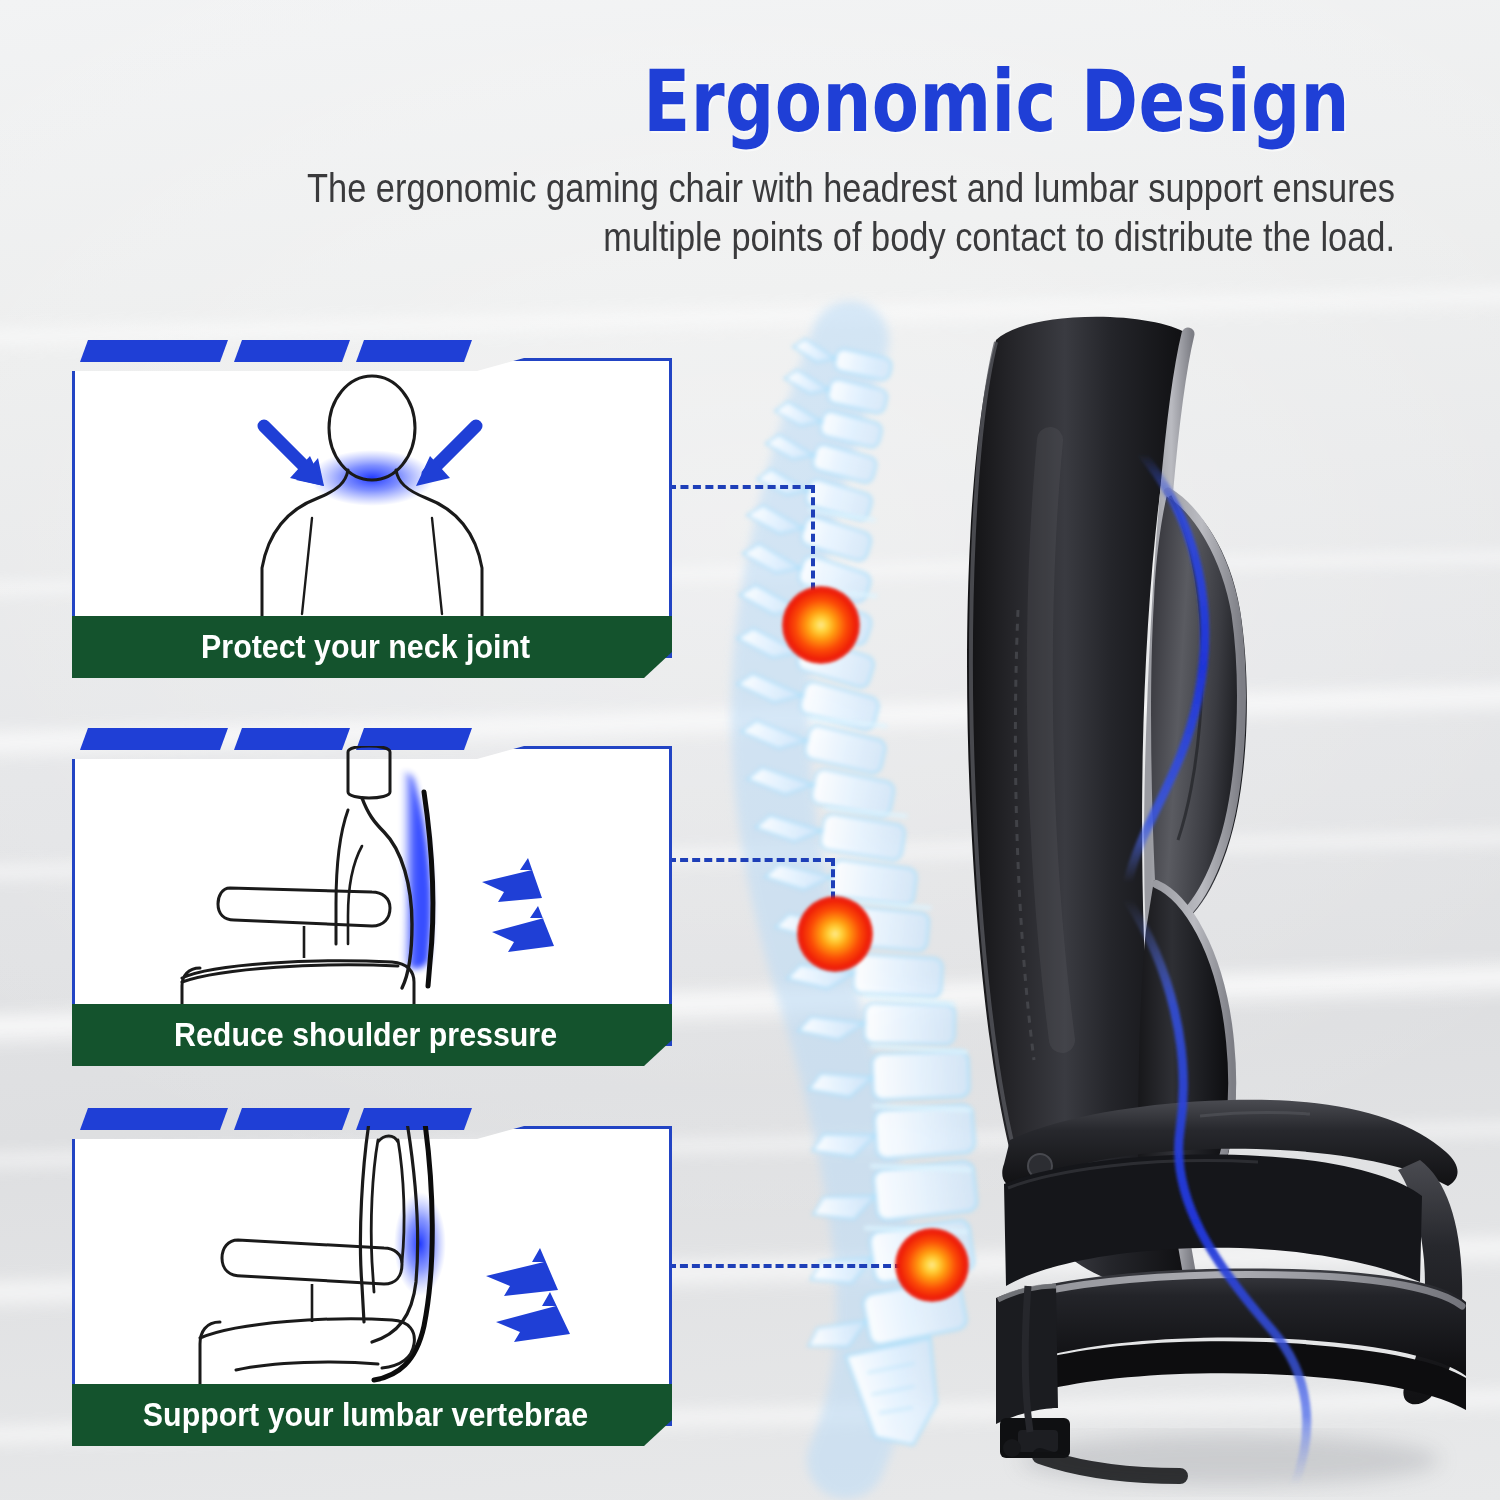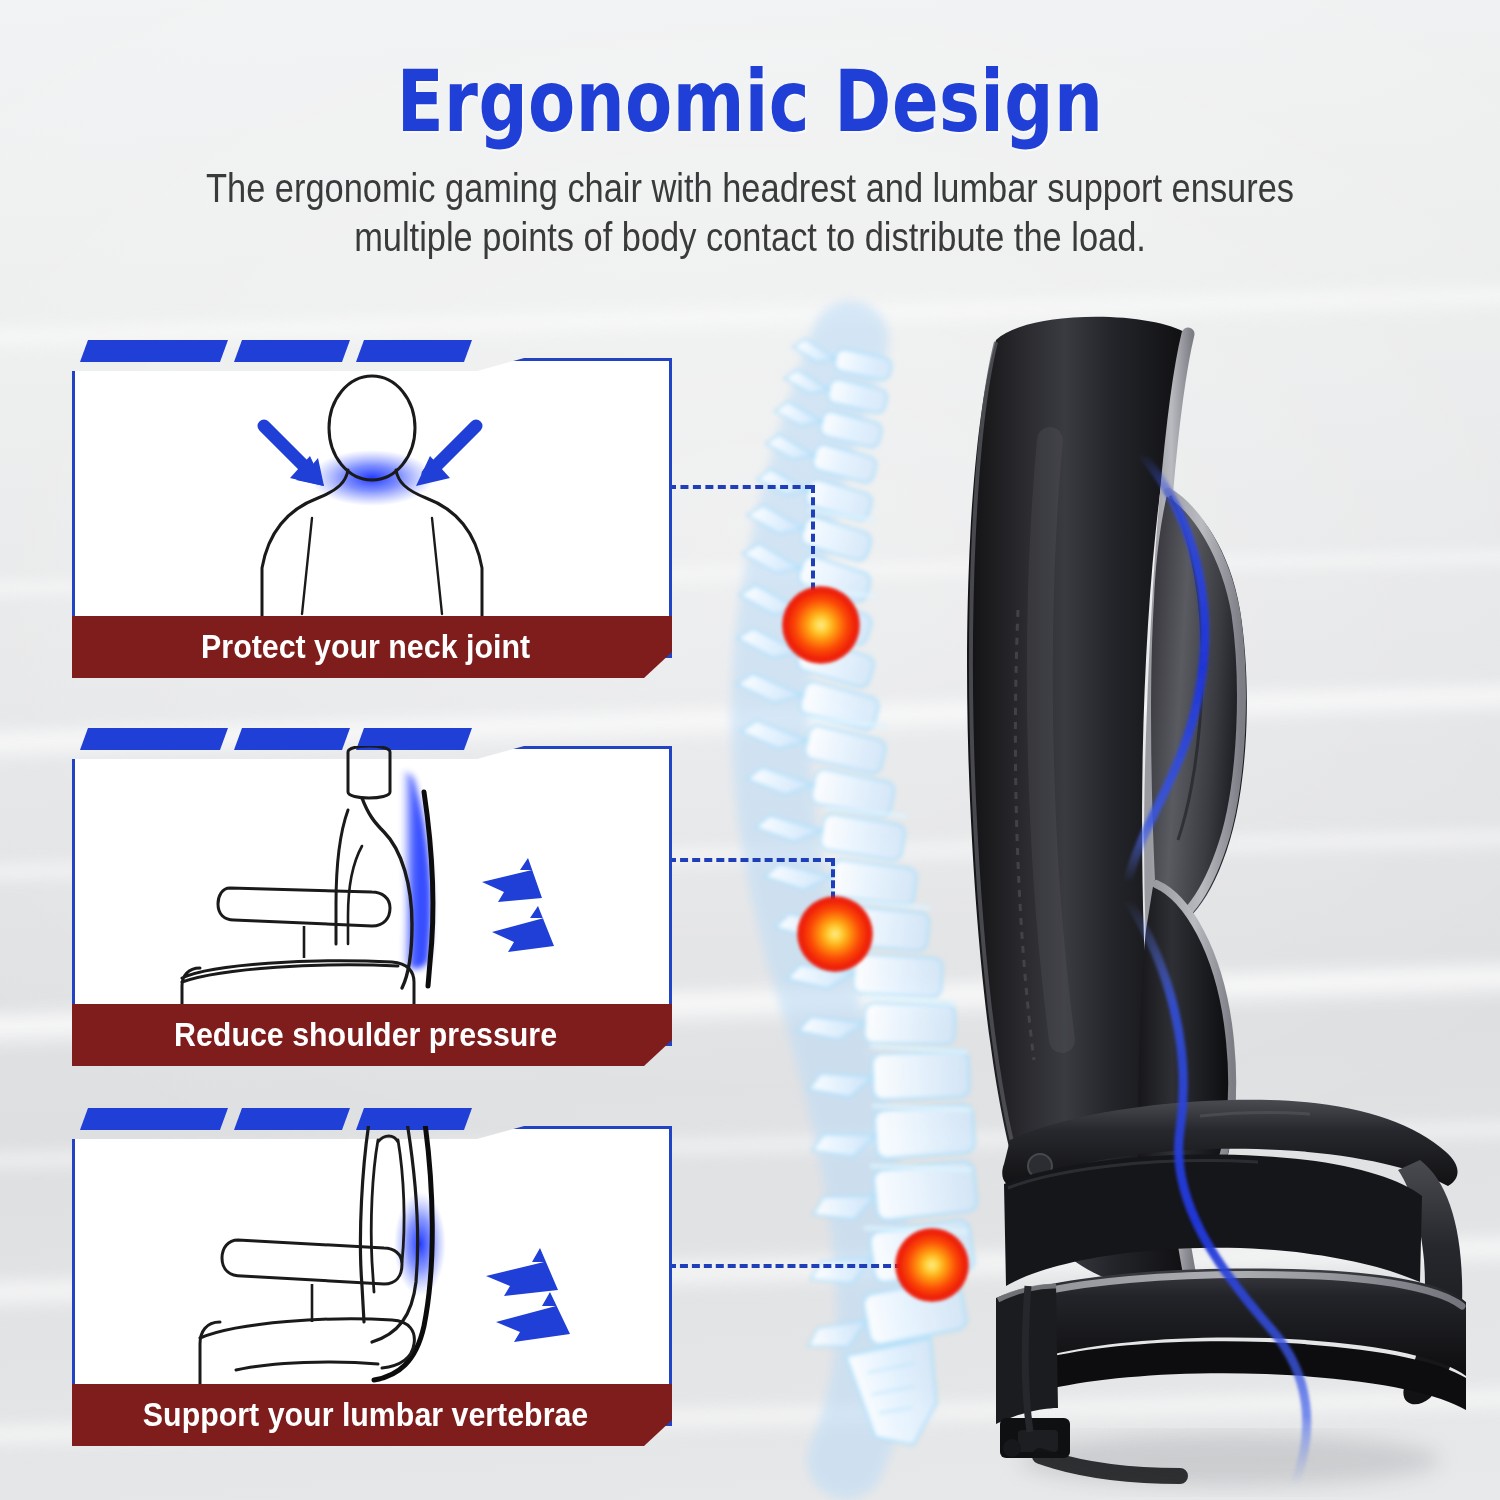--- a/index.html
+++ b/index.html
@@ -21,21 +21,21 @@
     position:absolute;left:-8%;width:118%;
     background:linear-gradient(to bottom,rgba(255,255,255,0) 0%,rgba(255,255,255,.95) 45%,rgba(255,255,255,0) 100%);
     filter:blur(6px);
   }
   .bg-vig{
     position:absolute;inset:0;
     background:radial-gradient(120% 80% at 50% 35%,rgba(255,255,255,.35) 0%,rgba(255,255,255,0) 60%);
   }
 
   
-  .header{position:absolute;left:0;top:0;width:1500px;text-align:center;}
+  .header{position:absolute;left:0;top:0;width:1500px;text-align:right;}
   .title{
     font-family:"DejaVu Sans",sans-serif;
     font-weight:bold;font-size:86px;line-height:1;
     color:#1f3fd6;letter-spacing:.5px;
     transform:scaleX(.80);transform-origin:center;
     margin-top:58px;
     text-shadow:2px 2px 0 rgba(255,255,255,.55);
   }
   .subtitle{
     font-size:40px;line-height:1.22;color:#3a3a3c;
@@ -64,21 +64,21 @@
     box-shadow:3px 4px 7px rgba(90,95,110,.22);
   }
   .card .frame-inner{
     position:absolute;left:3px;top:3px;right:3px;bottom:3px;background:#fff;
     clip-path:polygon(0 12px, 402px 12px, 448px 0, 597px 0, 597px 294px, 0 294px);
   }
   .card .art{position:absolute;left:0;top:18px;width:600px;height:258px;overflow:hidden;}
 
   .card .footer{
     position:absolute;left:0;width:600px;height:62px;top:276px;
-    background:#7f1d1d;
+    background:#14532d;
     clip-path:polygon(0 0, 600px 0, 600px 36px, 572px 62px, 0 62px);
     box-shadow:3px 5px 7px rgba(90,95,110,.25);
   }
   .card .footer span{
     display:block;color:#fff;font-weight:bold;font-size:33px;line-height:62px;
     text-align:center;transform:scaleX(.92);transform-origin:center;
     padding-right:14px;
   }
 
   

